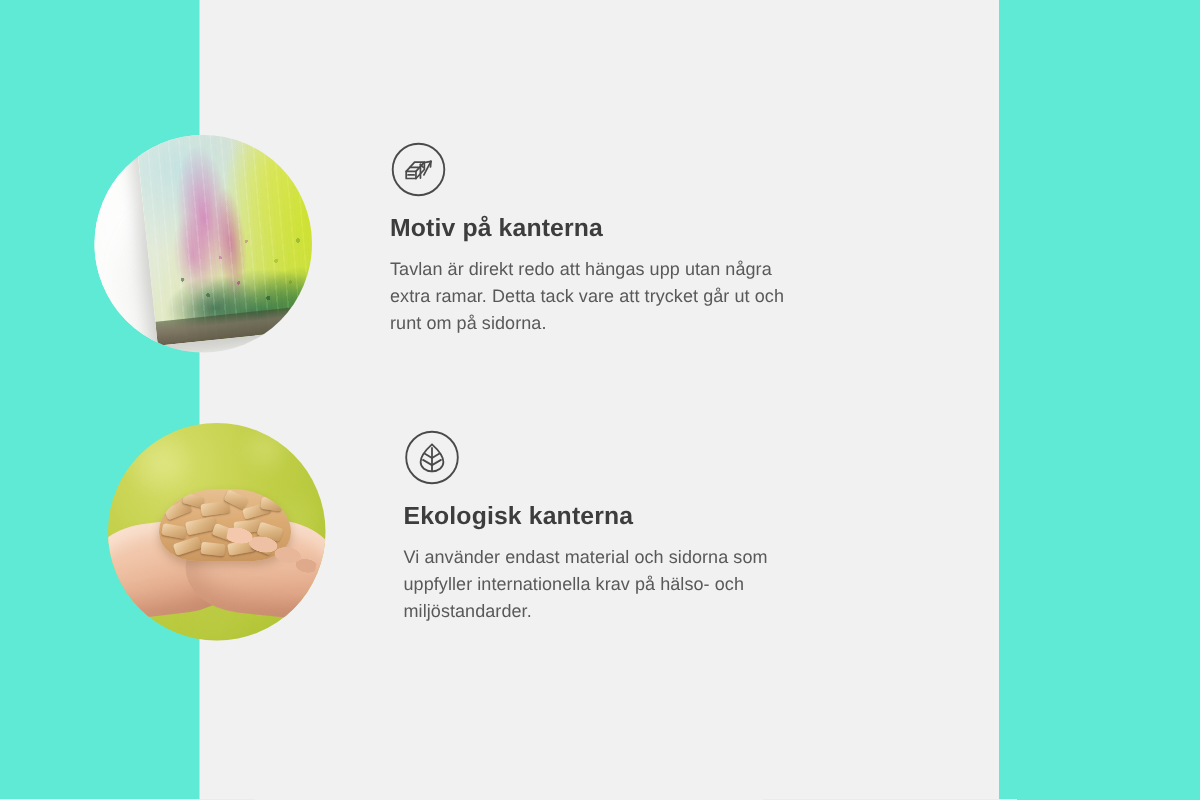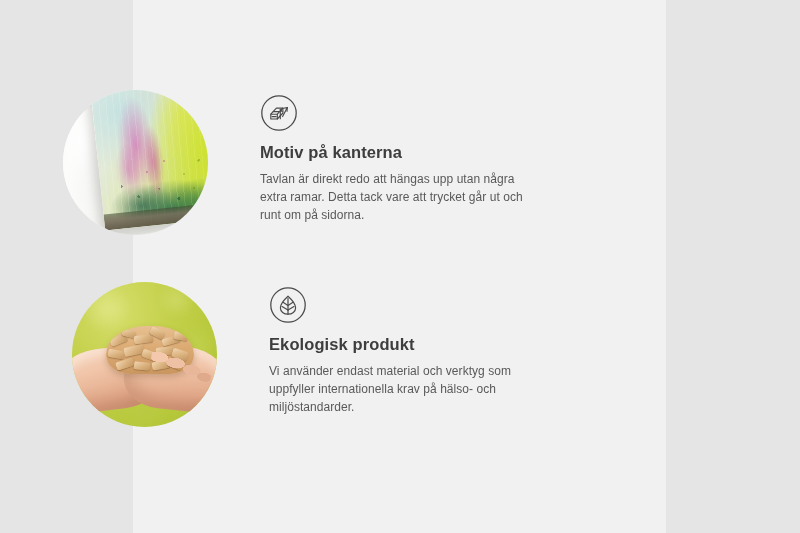--- a/index.html
+++ b/index.html
@@ -14,21 +14,21 @@
     background: #ffffff;
     font-family: "Liberation Sans", "DejaVu Sans", sans-serif;
     -webkit-font-smoothing: antialiased;
   }
 
   
   .page {
     position: relative;
     width: 800px;
     height: 533px;
-    background: #e5e5e5;
+    background: #5eead4;
   }
 
   .canvas-area {
     position: absolute;
     left: 133px;
     top: 0;
     width: 533px;
     height: 533px;
     background: #f1f1f1;
   }
@@ -338,18 +338,18 @@
           <g fill="none" stroke="#4a4a4a" stroke-width="1.2" stroke-linecap="round" stroke-linejoin="round">
             <path d="M19 10.2 C13.6 15.0 11.4 18.6 11.4 22.0 C11.4 25.6 14.8 28.2 19 28.2 C23.2 28.2 26.6 25.6 26.6 22.0 C26.6 18.6 24.4 15.0 19 10.2 Z"></path>
             <path d="M19 12.6 L19 28.2"></path>
             <path d="M19 19.4 L14.0 16.3"></path>
             <path d="M19 19.4 L24.0 16.3"></path>
             <path d="M19 24.1 L13.0 20.6"></path>
             <path d="M19 24.1 L25.0 20.6"></path>
           </g>
         </svg>
       </div>
-      <div class="feature-title">Ekologisk produkt</div>
-      <div class="feature-body">Vi använder endast material och verktyg som uppfyller internationella krav på hälso- och miljöstandarder.</div>
+      <div class="feature-title">Ekologisk kanterna</div>
+      <div class="feature-body">Vi använder endast material och sidorna som uppfyller internationella krav på hälso- och miljöstandarder.</div>
     </div>
   </div>
 
 </div>
 
 </body></html>

